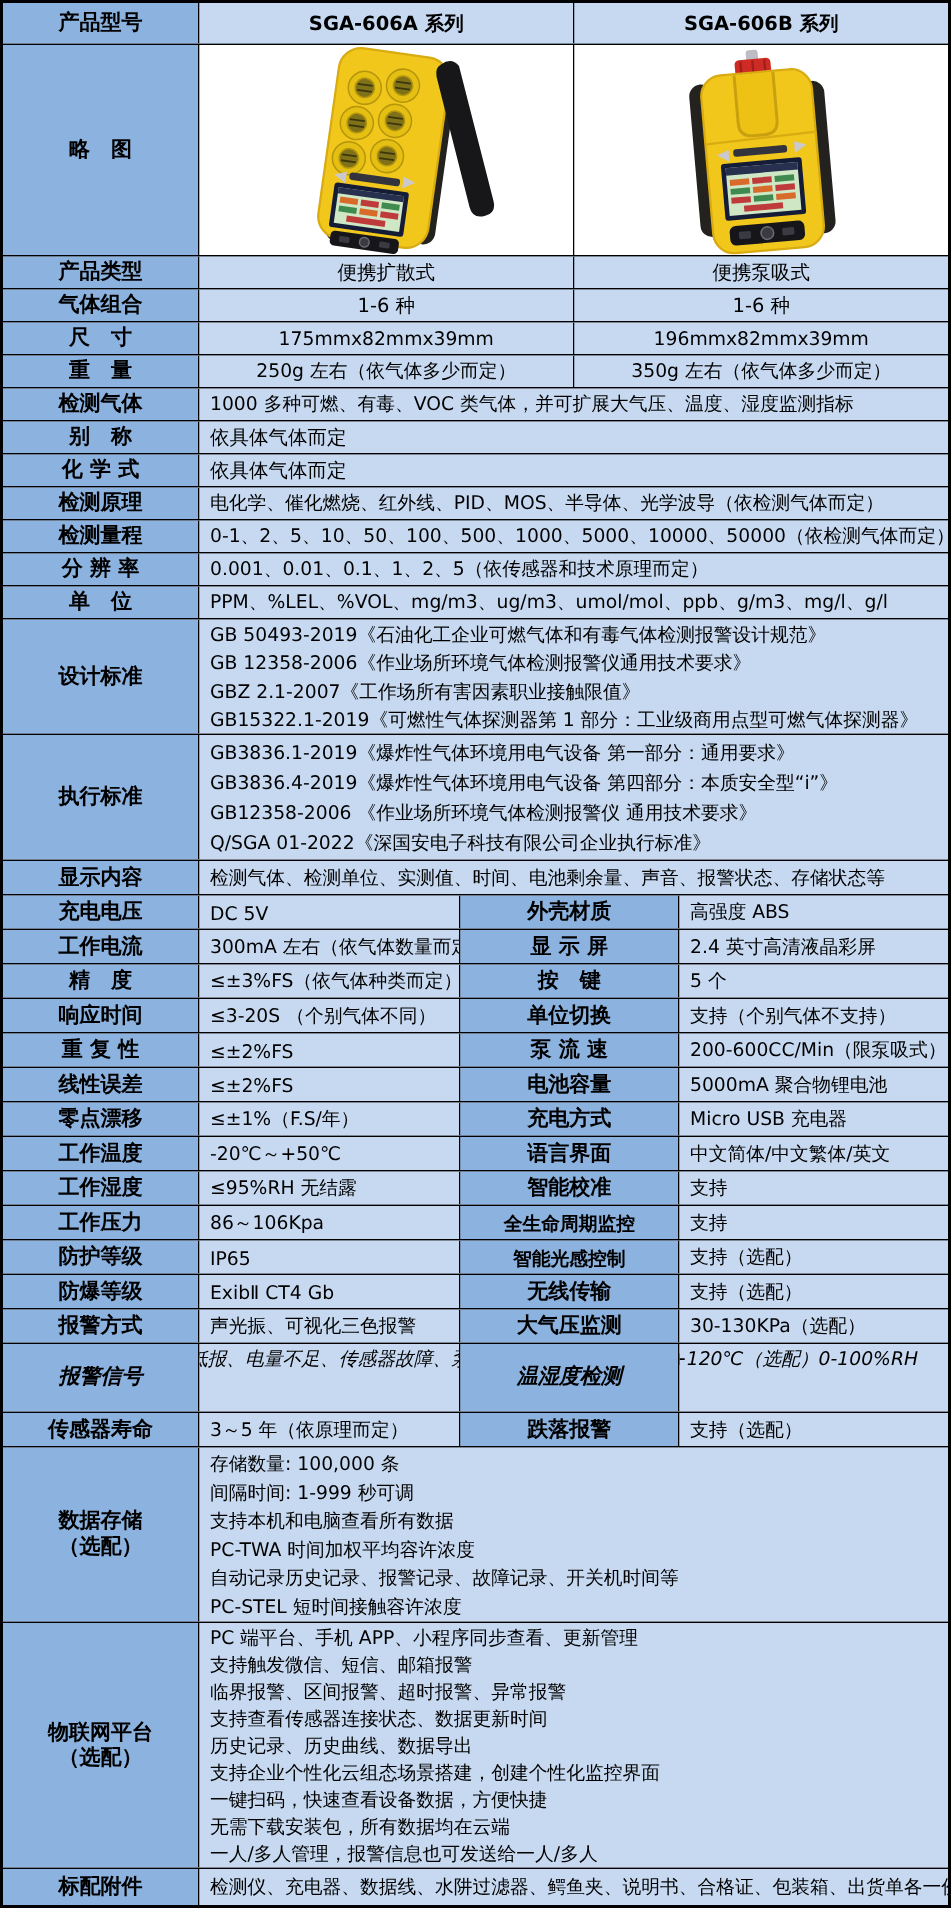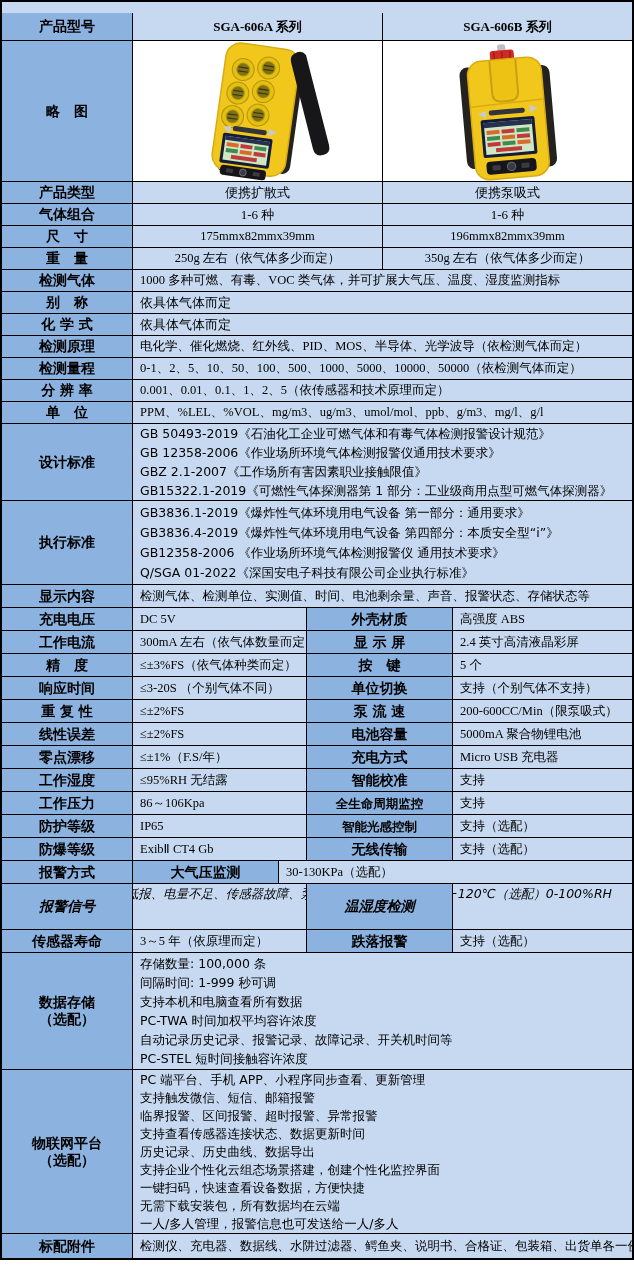--- a/index.html
+++ b/index.html
@@ -21,32 +21,32 @@
     font-weight:bold;
     font-size:14px;
     justify-content:center;
     text-align:center;
     flex-direction:column;
     line-height:17px;
   }
   .val{background:#c7d9f1;padding:1px 7px;}
   .cen{justify-content:center;text-align:center;padding:1px 4px;}
   .bold{font-weight:bold;}
-  .nw{white-space:nowrap;font-family:Liberation Serif, serif;}
+  .nw{white-space:nowrap;}
   .sm{font-size:12.5px;}
   .imgcell{background:#fff;justify-content:center;padding:0;}
   
   .wL{width:131px;flex:none;}
   .wA{width:250px;flex:none;}
   .wB{flex:1;}
   .wV1{width:174px;flex:none;}
   .wL2{width:146px;flex:none;}
   .wV2{flex:1;}
   
-  .hHdr{height:28px;margin-top:11px;}
+  .hHdr{height:28px;}
   .hImg{height:141px;}
   .h22{height:22px;}
   .h23{height:23px;}
   .hDesign{height:77px;}
   .hExec{height:84px;}
   .hAlarm{height:46px;font-style:italic;}
   .hStore{height:117px;}
   .hIot{height:164px;}
   .hAcc{height:24px;}
   .lines{display:flex;flex-direction:column;justify-content:center;align-items:flex-start;}
@@ -278,20 +278,26 @@
     <div class="c lab wL2">电池容量</div>
     <div class="c val wV2 nw sm">5000mA 聚合物锂电池</div>
   </div>
   <div class="r h23">
     <div class="c lab wL">零点漂移</div>
     <div class="c val wV1 nw sm">≤±1%（F.S/年）</div>
     <div class="c lab wL2">充电方式</div>
     <div class="c val wV2 nw sm">Micro USB 充电器</div>
   </div>
   <div class="r h23">
+    <div class="c lab wL">工作温度</div>
+    <div class="c val wV1 nw sm">-20℃～+50℃</div>
+    <div class="c lab wL2">语言界面</div>
+    <div class="c val wV2 nw sm">中文简体/中文繁体/英文</div>
+  </div>
+  <div class="r h23">
     <div class="c lab wL">工作湿度</div>
     <div class="c val wV1 nw sm">≤95%RH 无结露</div>
     <div class="c lab wL2">智能校准</div>
     <div class="c val wV2 nw sm">支持</div>
   </div>
   <div class="r h23">
     <div class="c lab wL">工作压力</div>
     <div class="c val wV1 nw sm">86～106Kpa</div>
     <div class="c lab wL2 sm">全生命周期监控</div>
     <div class="c val wV2 nw sm">支持</div>
@@ -303,20 +309,21 @@
     <div class="c val wV2 nw sm">支持（选配）</div>
   </div>
   <div class="r h23">
     <div class="c lab wL">防爆等级</div>
     <div class="c val wV1 nw sm">ExibⅡ CT4 Gb</div>
     <div class="c lab wL2">无线传输</div>
     <div class="c val wV2 nw sm">支持（选配）</div>
   </div>
   <div class="r h23">
     <div class="c lab wL">报警方式</div>
+    <div class="c val wV1 nw sm">声光振、可视化三色报警</div>
     <div class="c lab wL2">大气压监测</div>
     <div class="c val wV2 nw sm">30-130KPa（选配）</div>
   </div>
 
   <div class="r hAlarm">
     <div class="c lab wL">报警信号</div>
     <div class="c val wV1 stack sm">
       <div>高中低报、电量不足、传感器</div>
       <div>故障、泵故障</div>
     </div>

